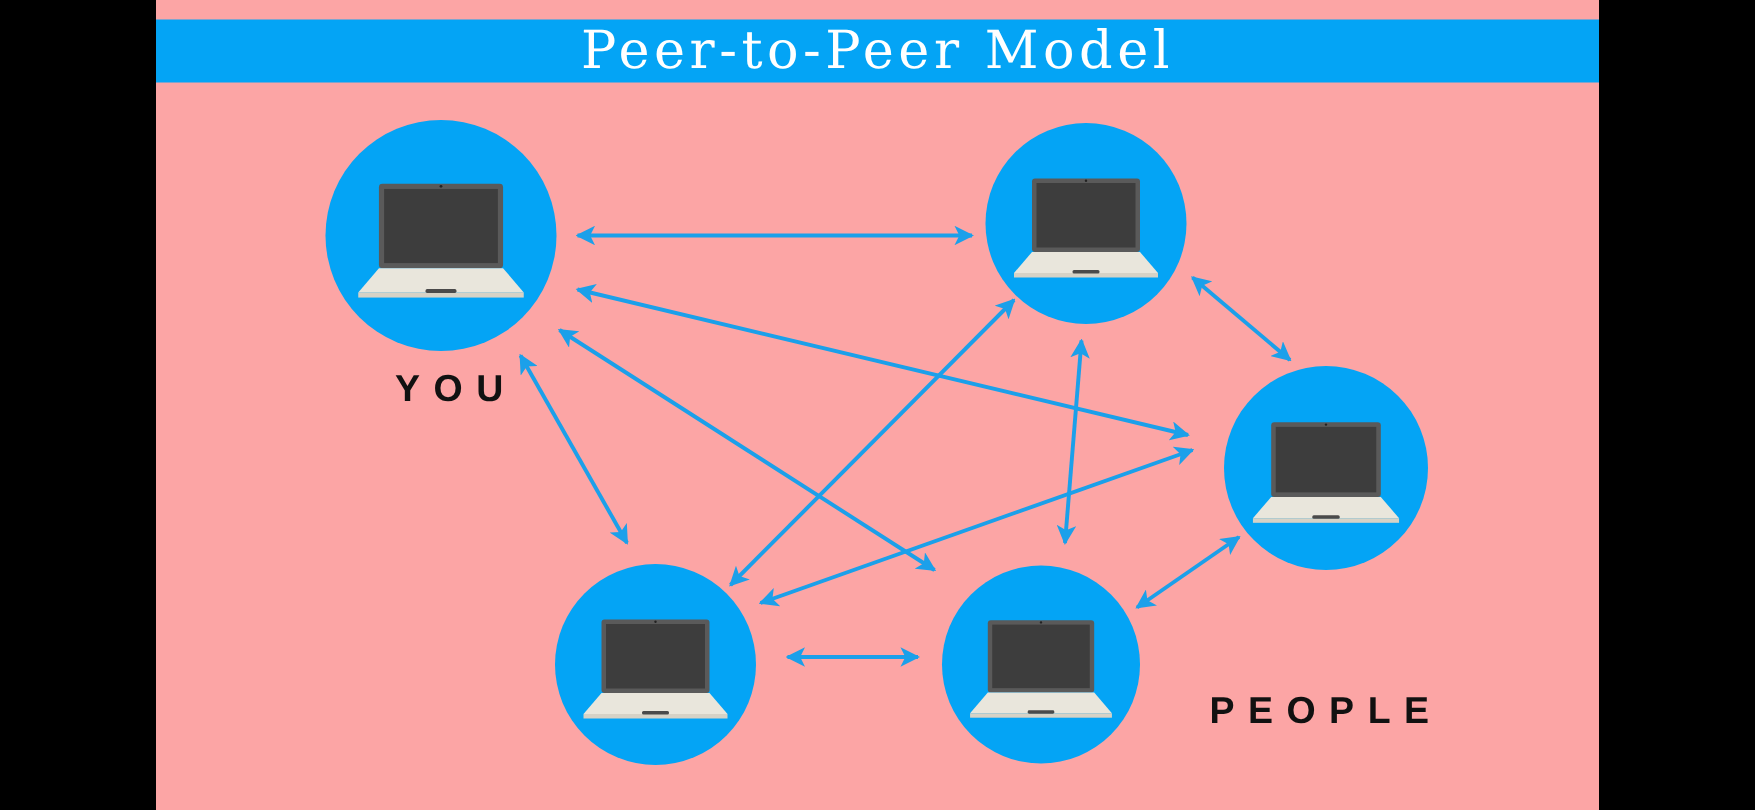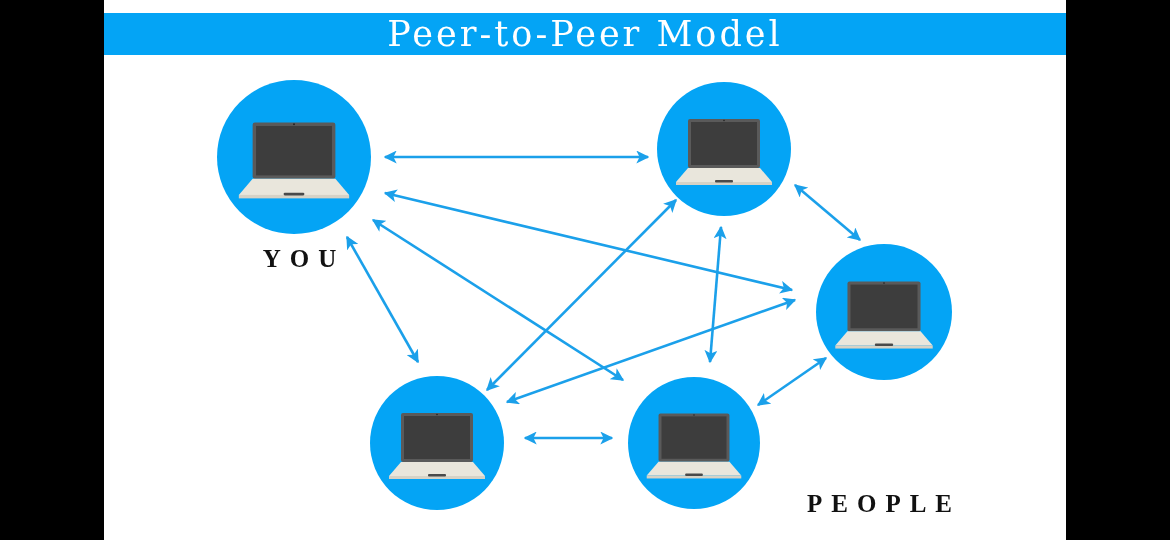--- a/index.html
+++ b/index.html
@@ -1,36 +1,36 @@
 <!DOCTYPE html>
 <html><head>
   <meta charset="utf-8">
   <style>
     html, body { margin: 0; padding: 0; background: #000; }
     body { width: 1170px; height: 540px; position: relative; overflow: hidden; }
     .canvas {
       position: absolute; left: 104px; top: 0; width: 962px; height: 540px;
-      background: #ffffff;
+      background: #fca5a5;
     }
     .title-bar {
       position: absolute; left: 0; top: 13px; width: 962px; height: 42px;
       background: #04a4f5;
       display: flex; align-items: center; justify-content: center;
     }
     .title-text {
       color: #ffffff;
       font-family: "DejaVu Serif", serif;
       font-size: 35px;
       letter-spacing: 3px;
       line-height: 42px;
     }
     svg.diagram { position: absolute; left: 0; top: 0; }
     .label {
       position: absolute;
-      font-family: Liberation Serif, serif;
+      font-family: Liberation Sans, sans-serif;
       font-weight: bold;
       color: #111;
       font-size: 25px;
       letter-spacing: 9px;
       text-align: center;
       line-height: 38px;
     }
   </style>
 </head>
 <body>
@@ -111,14 +111,14 @@
             <circle cx="0" cy="-28.5" r="0.8" fill="#222"></circle>
             <path d="M-36,19 L36,19 L48,33 L-48,33 Z" fill="#e9e6dc"></path>
             <rect x="-48" y="33" width="96" height="3" fill="#d6d2c6"></rect>
             <rect x="-9" y="31" width="18" height="2.4" rx="1" fill="#4a4a4a"></rect>
           </g>
         </g>
       </g>
   </svg>
 
   <div class="label" style="left:150px; top:240px; width:100px;">YOU</div>
-  <div class="label" style="left:700px; top:455px; width:160px;margin-top:30px;">PEOPLE</div>
+  <div class="label" style="left:700px; top:455px; width:160px;">PEOPLE</div>
 </div>
 
 </body></html>

